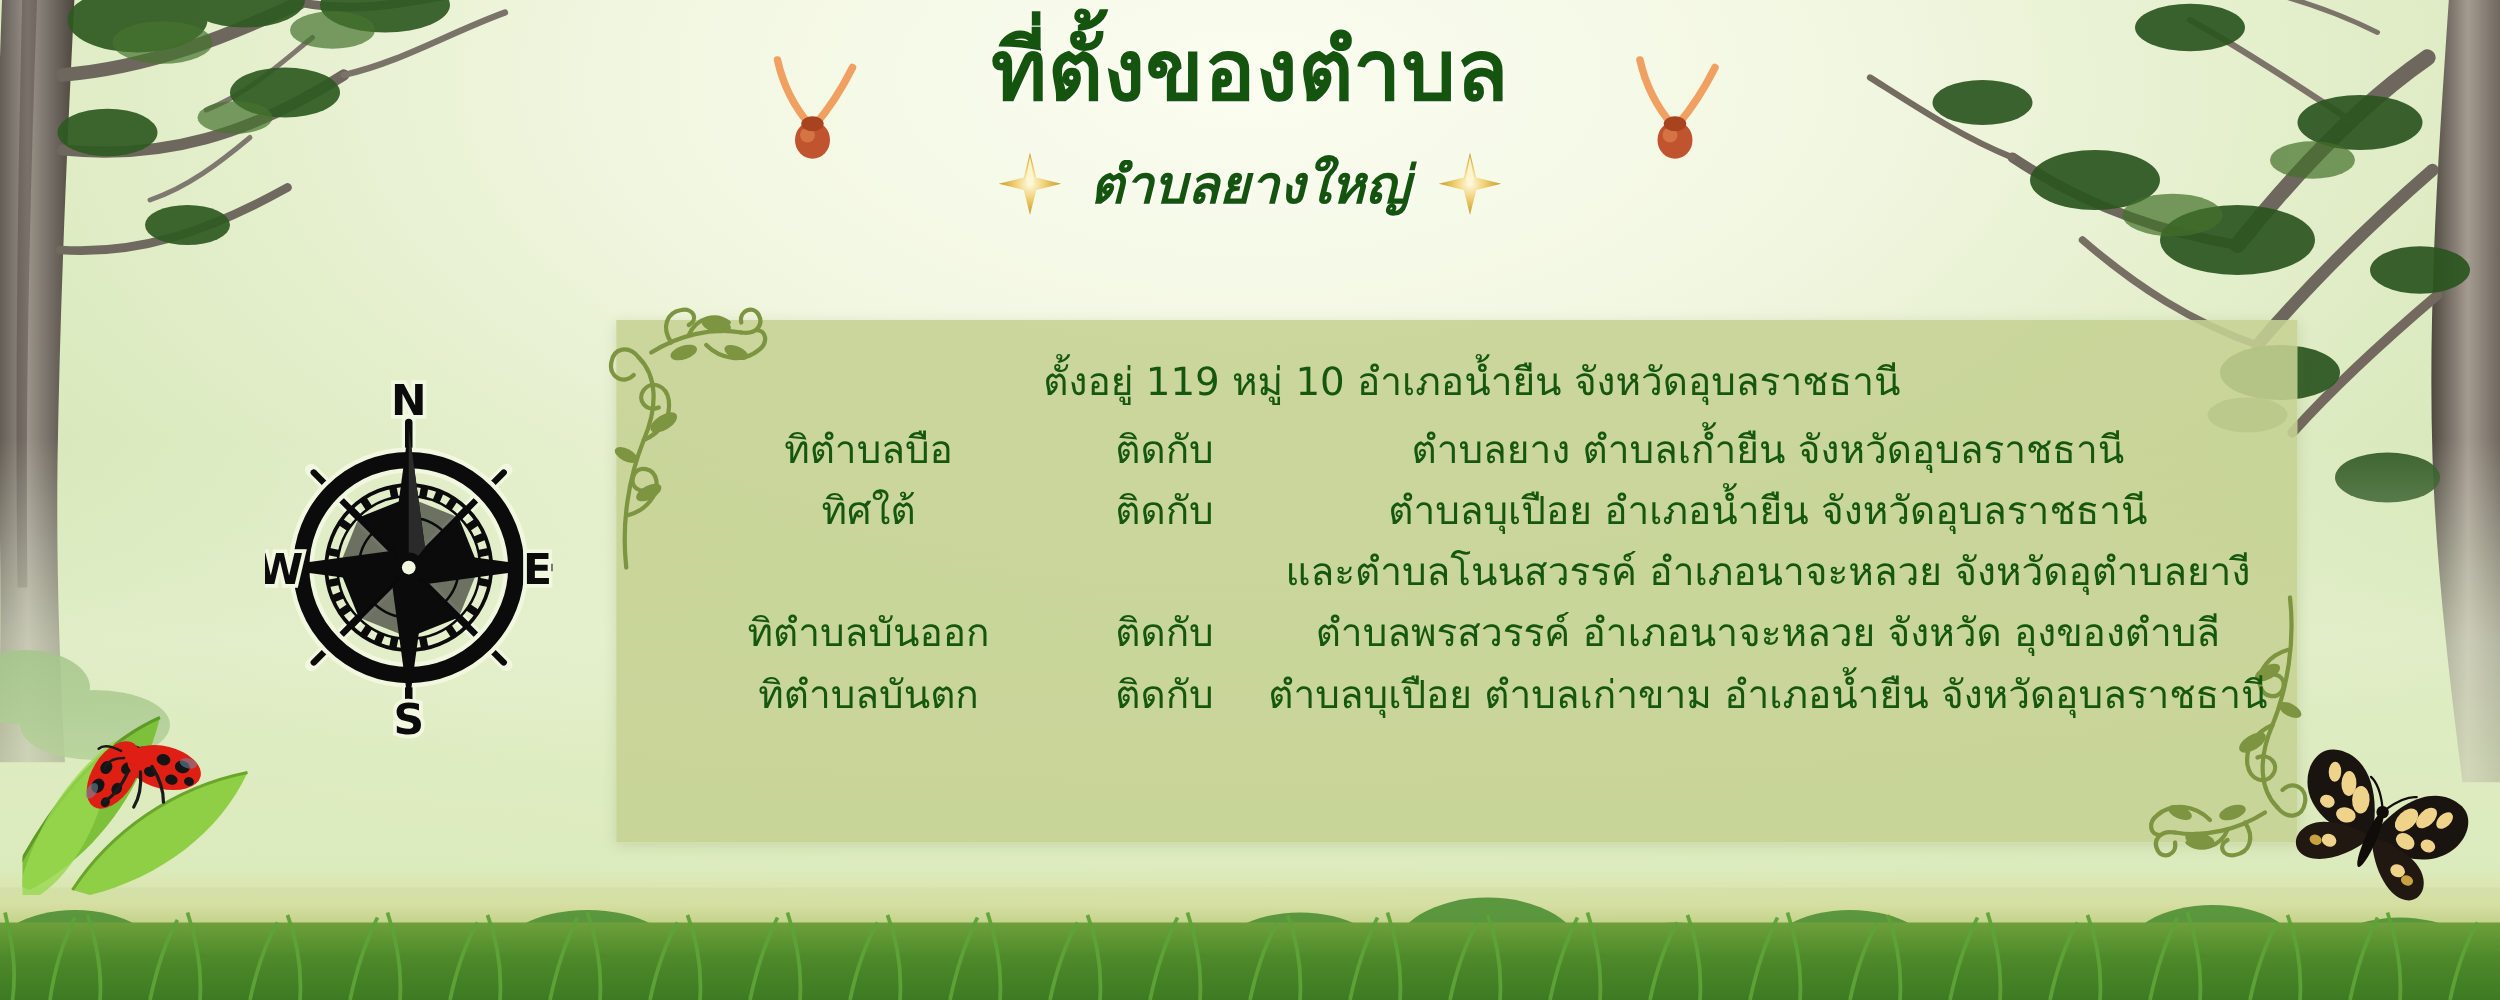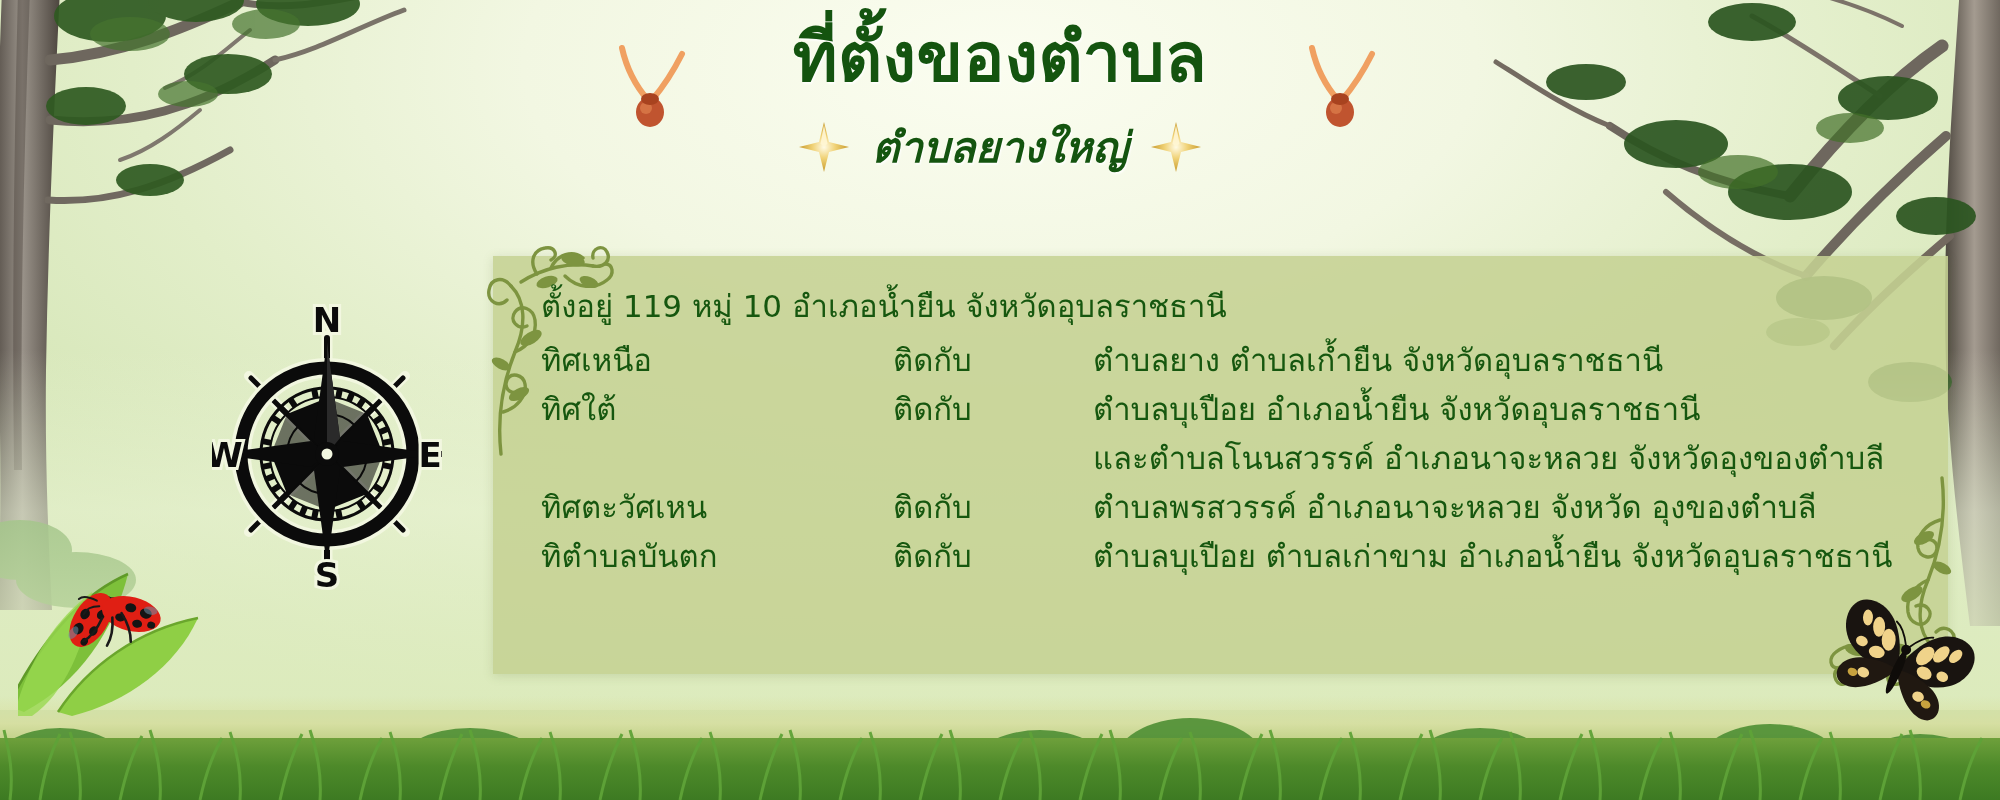--- a/index.html
+++ b/index.html
@@ -77,24 +77,25 @@
 
   
   .seed { position: absolute; z-index: 7; pointer-events: none; }
   .seed-left  { left: 600px;  top: 30px; }
   .seed-right { left: 1290px; top: 30px; }
 
   
   .panel {
     position: absolute;
     left: 493px; top: 256px;
-    width: 1455px; height: 418px;
+    width: 1345px; height: 418px;
     background: rgba(197,210,147,.88);
     box-shadow: 0 2px 10px rgba(90,110,50,.18);
     z-index: 5;
+    text-align: center;
   }
   .panel-inner {
     position: absolute;
     left: 48px; top: 28px; right: 24px;
     z-index: 3;
   }
   .corner-orn { position: absolute; z-index: 2; pointer-events: none; }
   .orn-tl { left: -12px;  top: -14px; }
   .orn-br { right: -14px; bottom: -16px; transform: rotate(180deg); }
 
@@ -390,36 +391,36 @@
         <ellipse cx="108" cy="40" rx="10" ry="5" transform="rotate(22 108 40)"></ellipse>
       </g>
     </svg>
 
     <div class="panel-inner">
       <div class="line-address">ตั้งอยู่  119 หมู่ 10 อำเภอน้ำยืน จังหวัดอุบลราชธานี</div>
 
       <table class="dir-table">
         <tbody>
           <tr>
-            <td class="c-dir">ทิศเหนือ</td>
+            <td class="c-dir">ทิตำบลบือ</td>
             <td class="c-rel">ติดกับ</td>
             <td class="c-val">ตำบลยาง  ตำบลเก้ำยืน  จังหวัดอุบลราชธานี</td>
           </tr>
           <tr>
             <td class="c-dir">ทิศใต้</td>
             <td class="c-rel">ติดกับ</td>
             <td class="c-val">ตำบลบุเปือย อำเภอน้ำยืน  จังหวัดอุบลราชธานี</td>
           </tr>
           <tr>
             <td class="c-dir"></td>
             <td class="c-rel"></td>
-            <td class="c-val">และตำบลโนนสวรรค์ อำเภอนาจะหลวย จังหวัดอุงของตำบลี</td>
+            <td class="c-val">และตำบลโนนสวรรค์ อำเภอนาจะหลวย จังหวัดอุตำบลยางี</td>
           </tr>
           <tr>
-            <td class="c-dir">ทิศตะวัศเหน</td>
+            <td class="c-dir">ทิตำบลบันออก</td>
             <td class="c-rel">ติดกับ</td>
             <td class="c-val">ตำบลพรสวรรค์ อำเภอนาจะหลวย จังหวัด อุงของตำบลี</td>
           </tr>
           <tr>
             <td class="c-dir">ทิตำบลบันตก</td>
             <td class="c-rel">ติดกับ</td>
             <td class="c-val">ตำบลบุเปือย ตำบลเก่าขาม อำเภอน้ำยืน  จังหวัดอุบลราชธานี</td>
           </tr>
         </tbody>
       </table>

